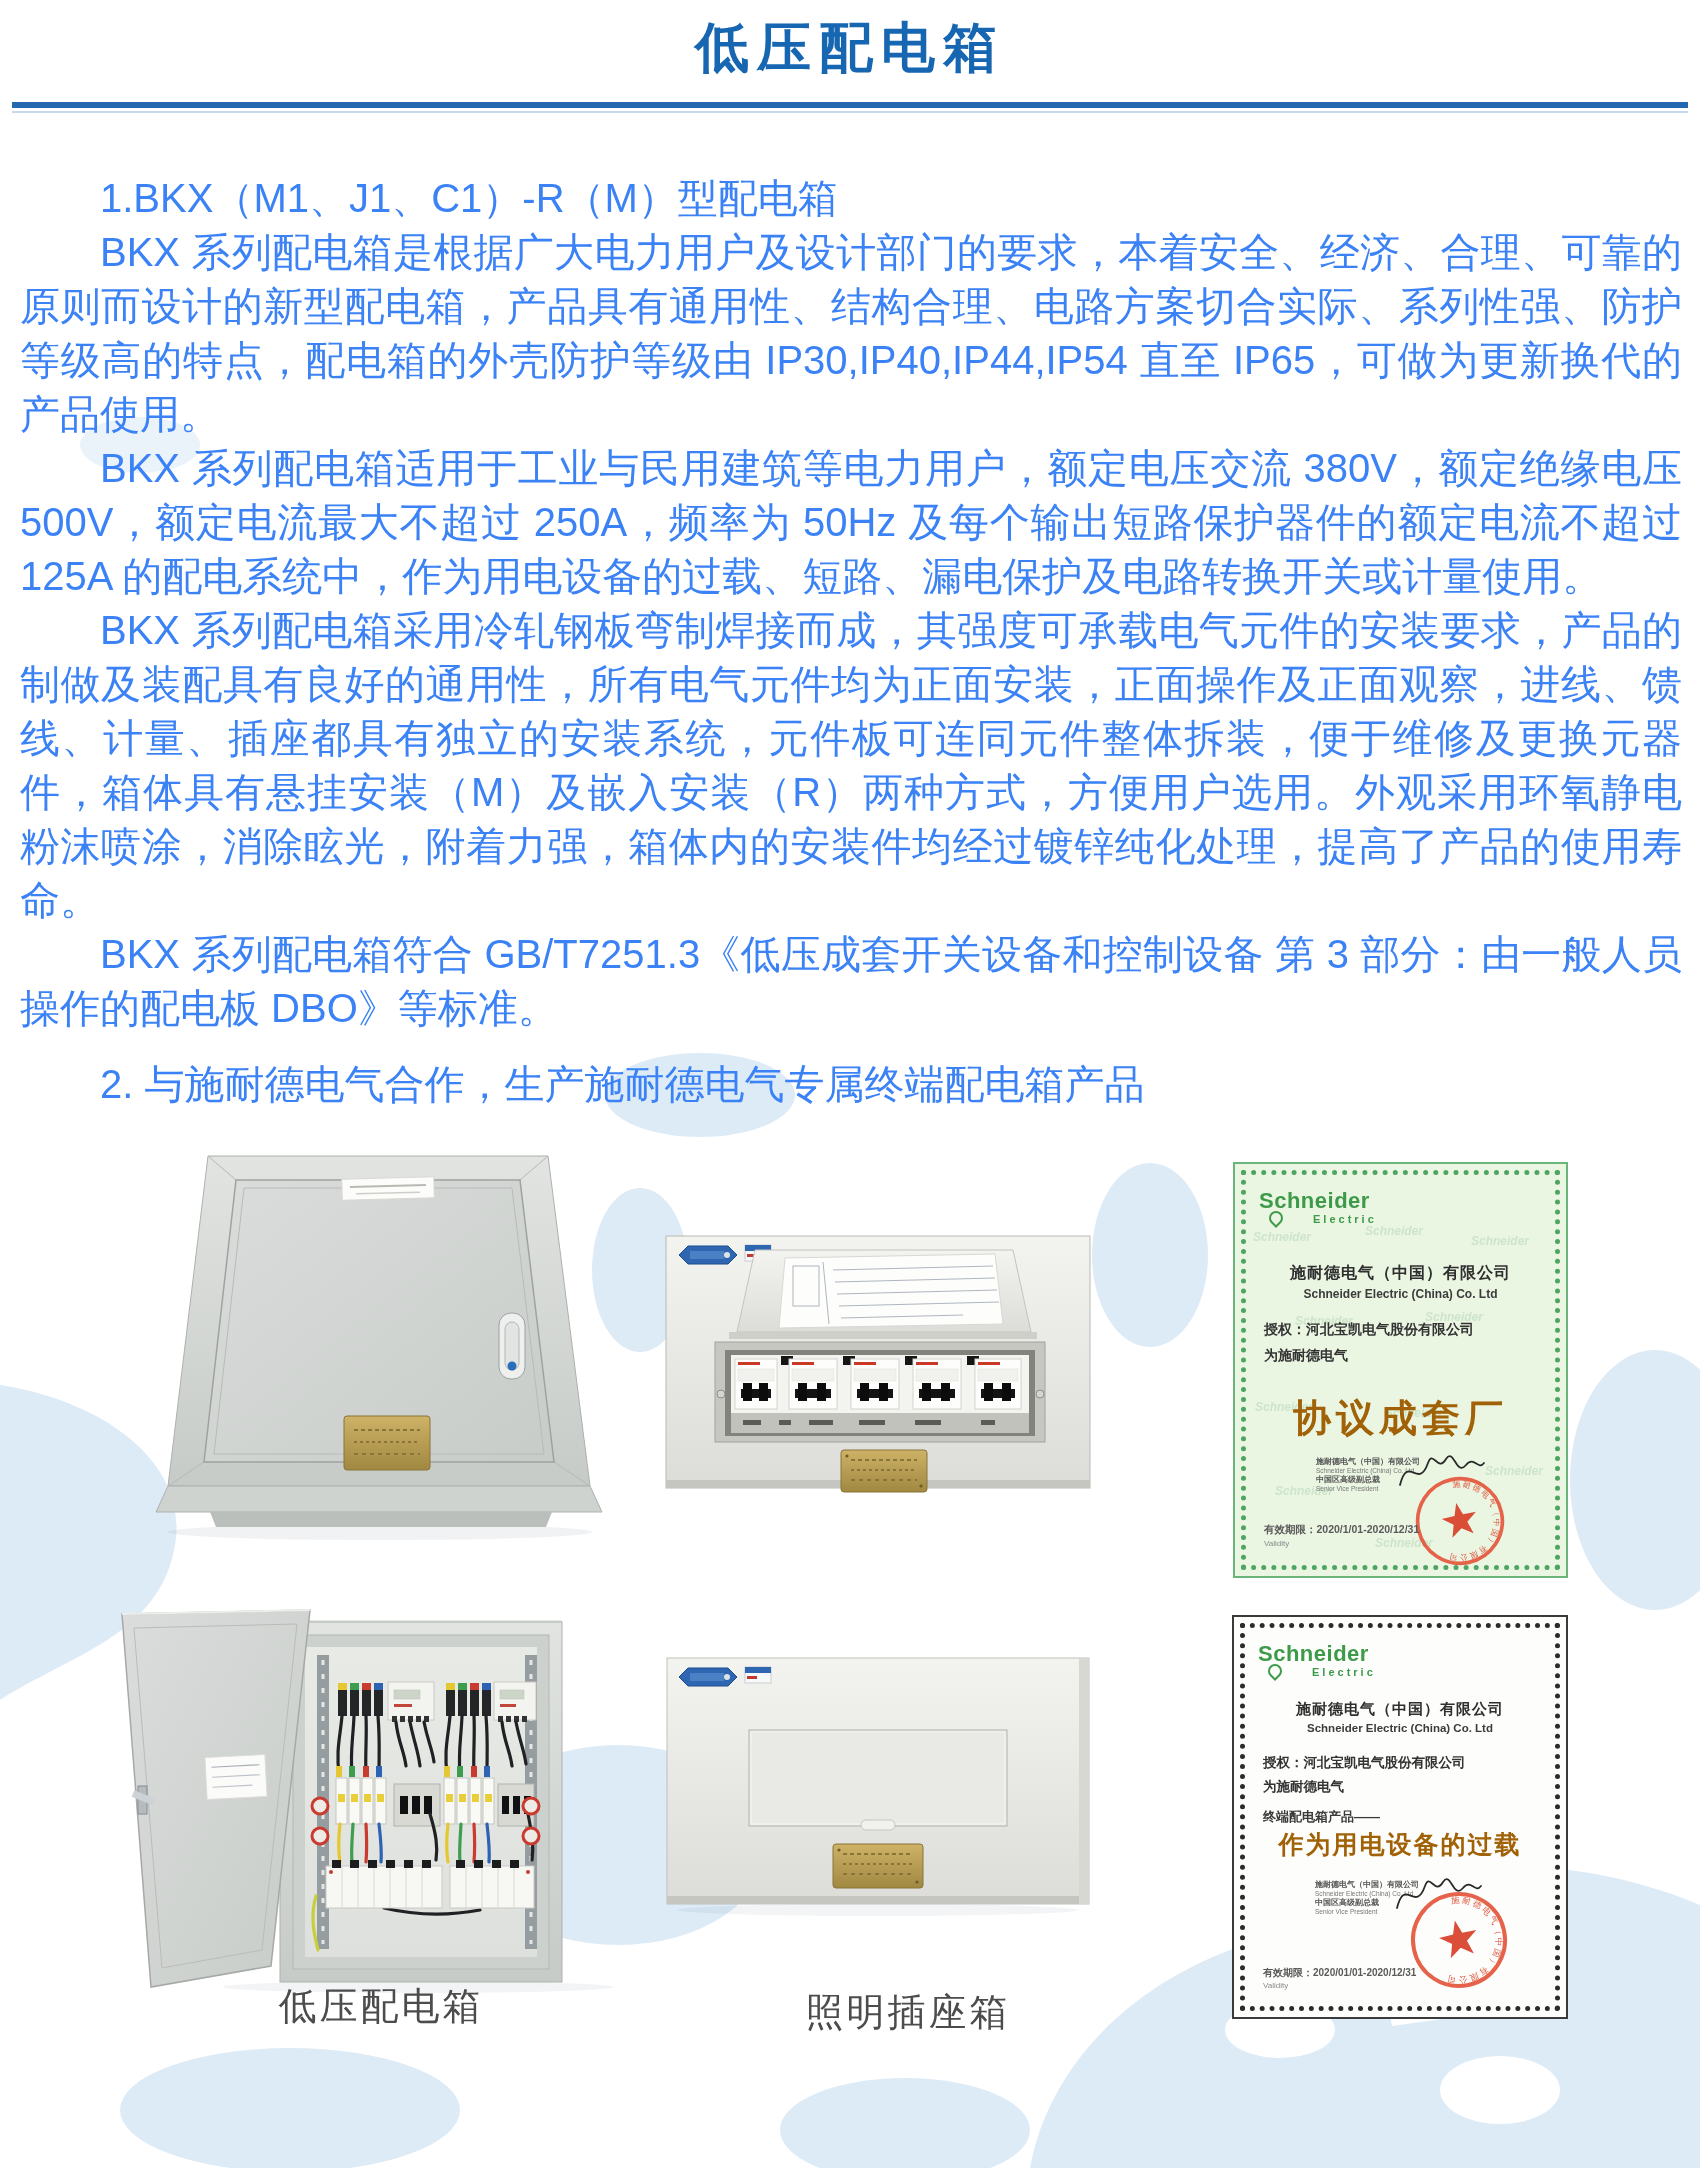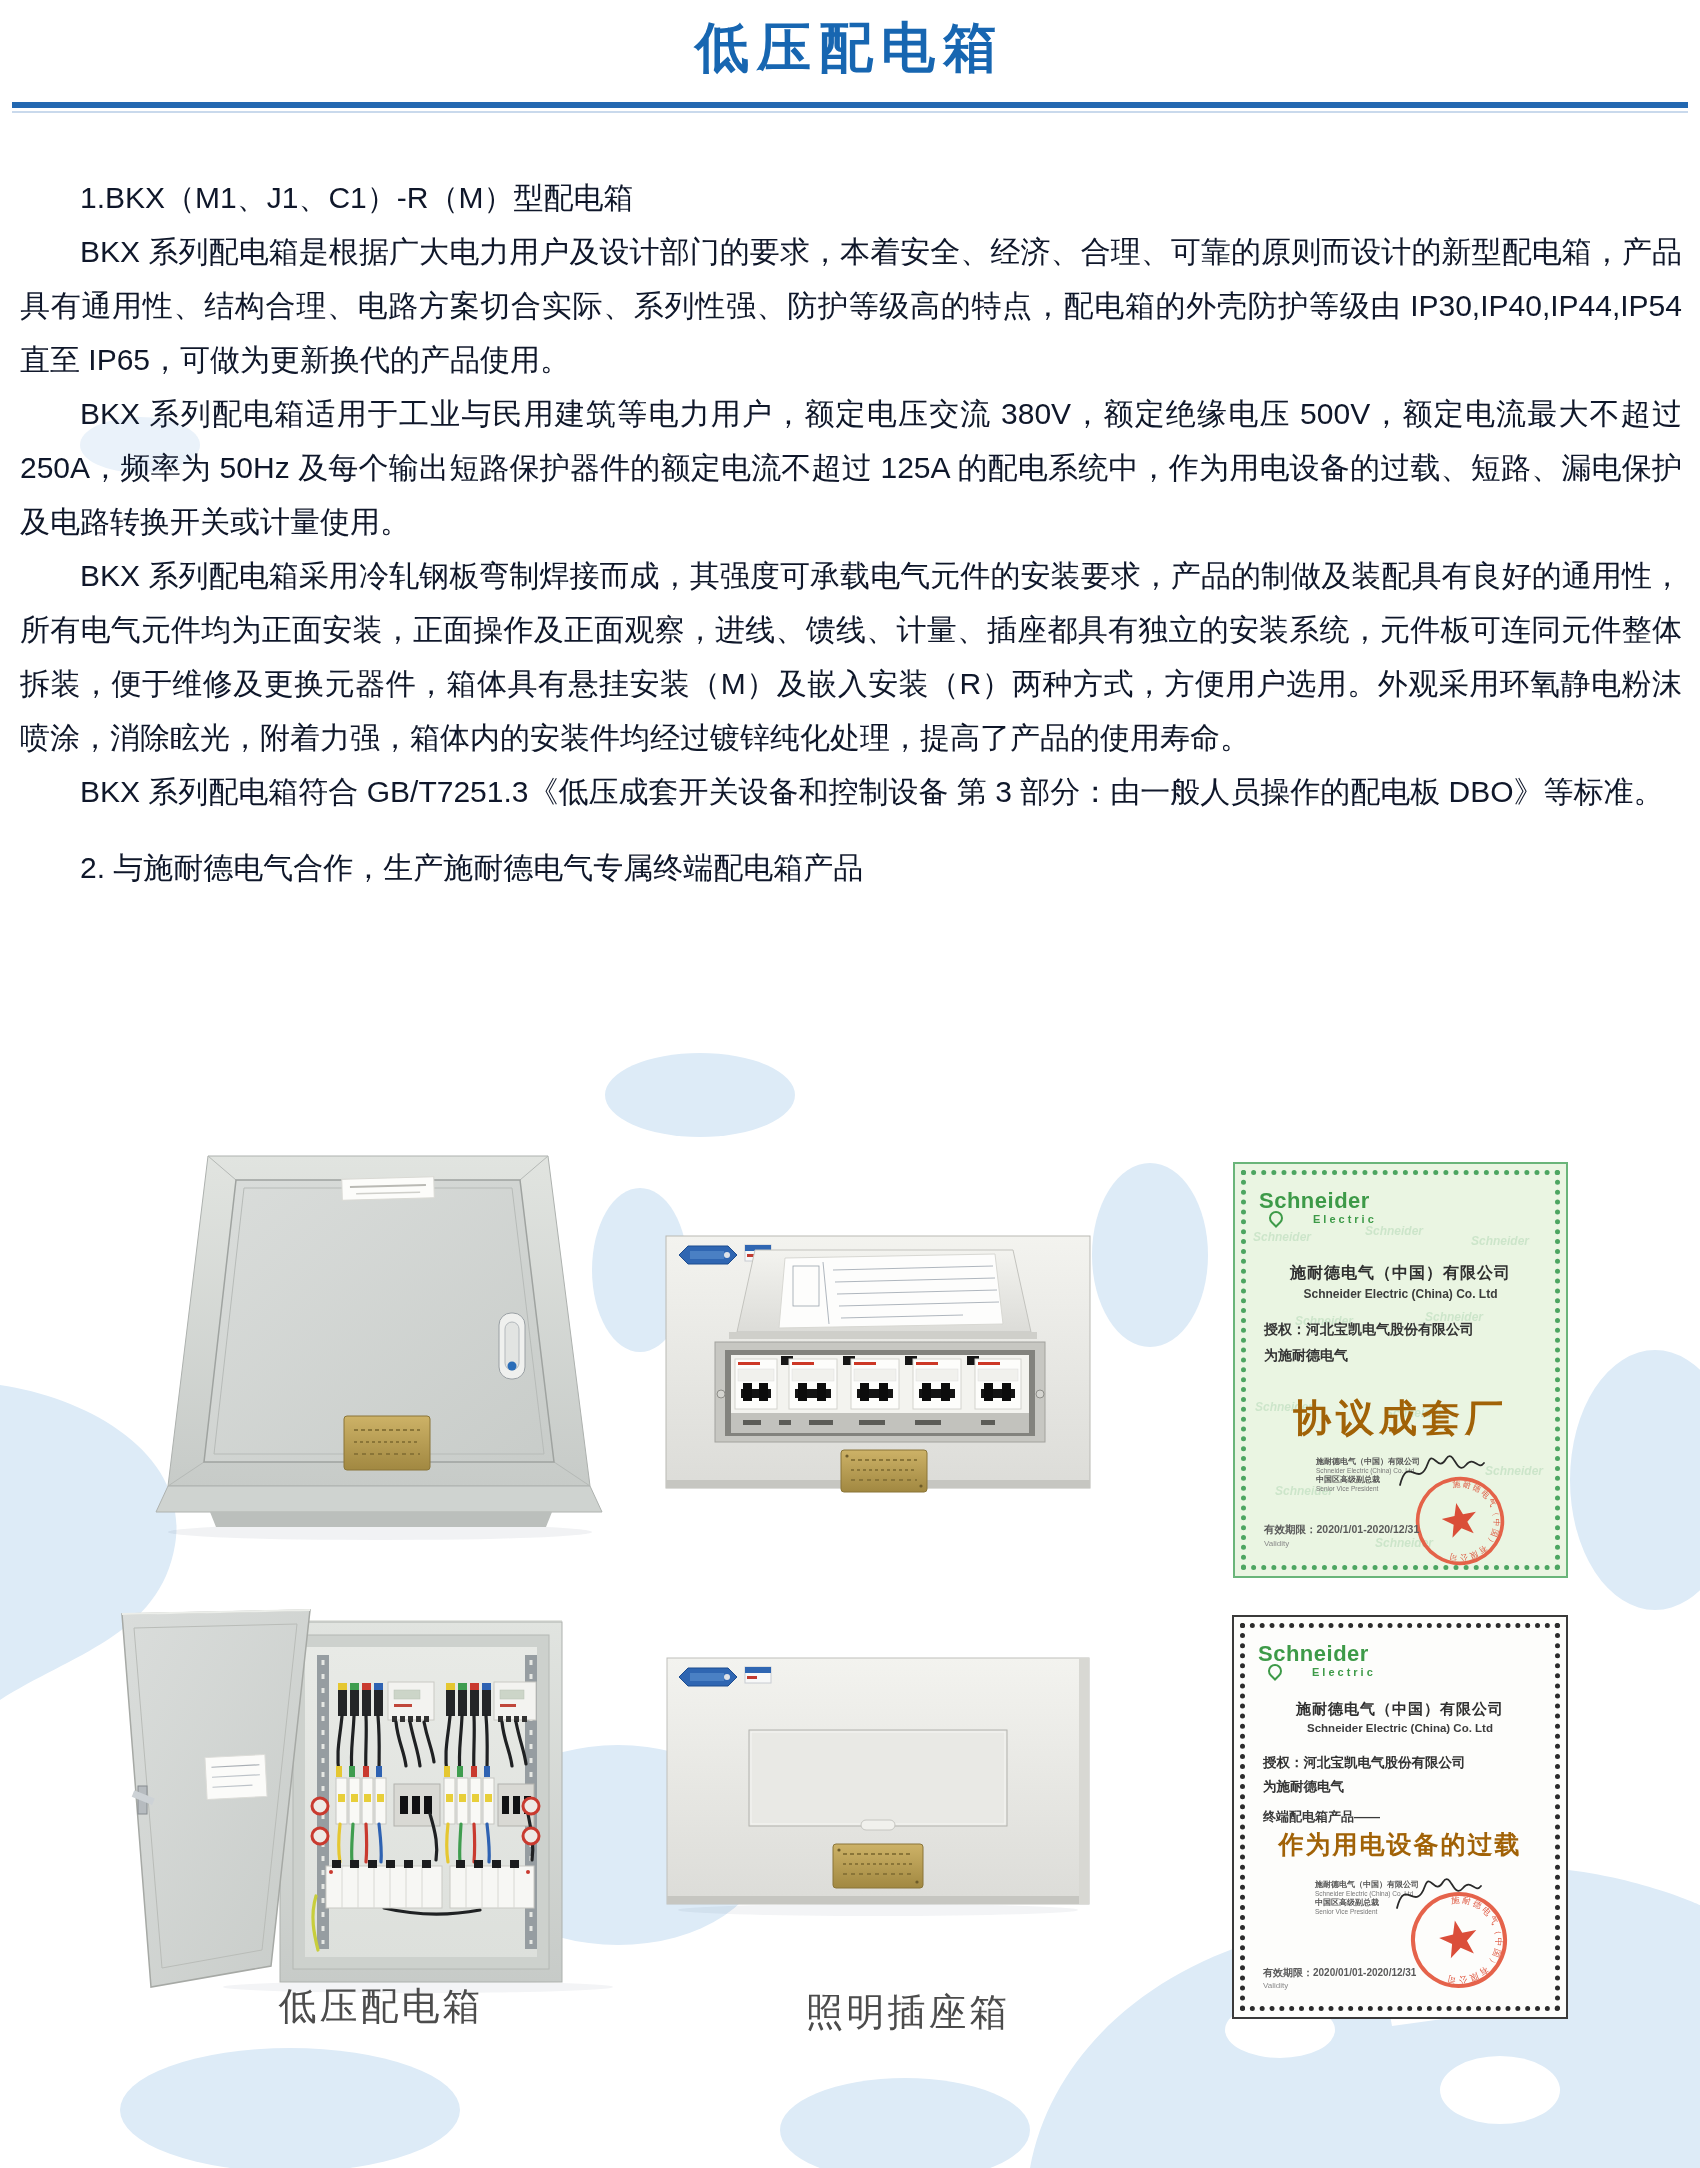--- a/index.html
+++ b/index.html
@@ -6,22 +6,22 @@
   #page{position:relative;width:1700px;height:2168px;background:#ffffff;overflow:hidden;
         font-family:"Liberation Sans","DejaVu Sans",sans-serif;}
   
   #bg-map{position:absolute;inset:0;z-index:0;}
   
   #page-title{margin:0;padding-top:16px;text-align:center;font-size:54px;line-height:62px;
               font-weight:bold;color:#1766b1;letter-spacing:8px;position:relative;z-index:2;}
   .rule-main{height:6px;background:#2368b1;margin:24px 12px 0 12px;position:relative;z-index:2;}
   .rule-sub{height:2px;background:#c9d9ec;margin:3px 12px 0 12px;position:relative;z-index:2;}
   
-  #body-text{position:relative;z-index:2;margin:58px 18px 0 20px;font-size:30px;line-height:54px;
-             color:#0f172a;text-align:justify;}
+  #body-text{position:relative;z-index:2;margin:58px 18px 0 20px;font-size:40px;line-height:54px;
+             color:#3b82f6;text-align:justify;}
   #body-text p{margin:0;text-indent:2em;}
   #body-text p.spaced{margin-top:22px;}
   
   .fig{position:absolute;z-index:1;}
   #fig-closed{left:150px;top:1150px;}
   #fig-panel{left:663px;top:1226px;}
   #fig-open{left:88px;top:1598px;}
   #fig-socket{left:663px;top:1650px;}
   .caption{position:absolute;z-index:2;transform:translateX(-50%);font-size:38px;line-height:44px;
            color:#4c4c4c;letter-spacing:3px;white-space:nowrap;}

